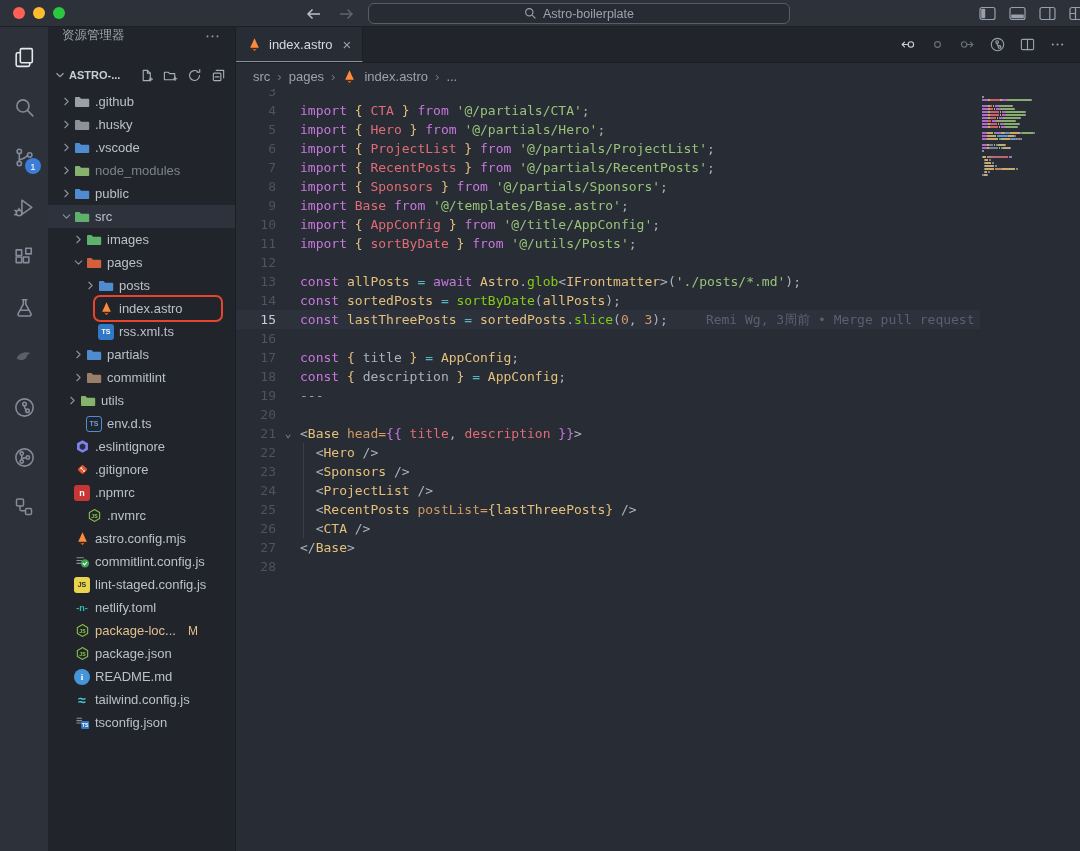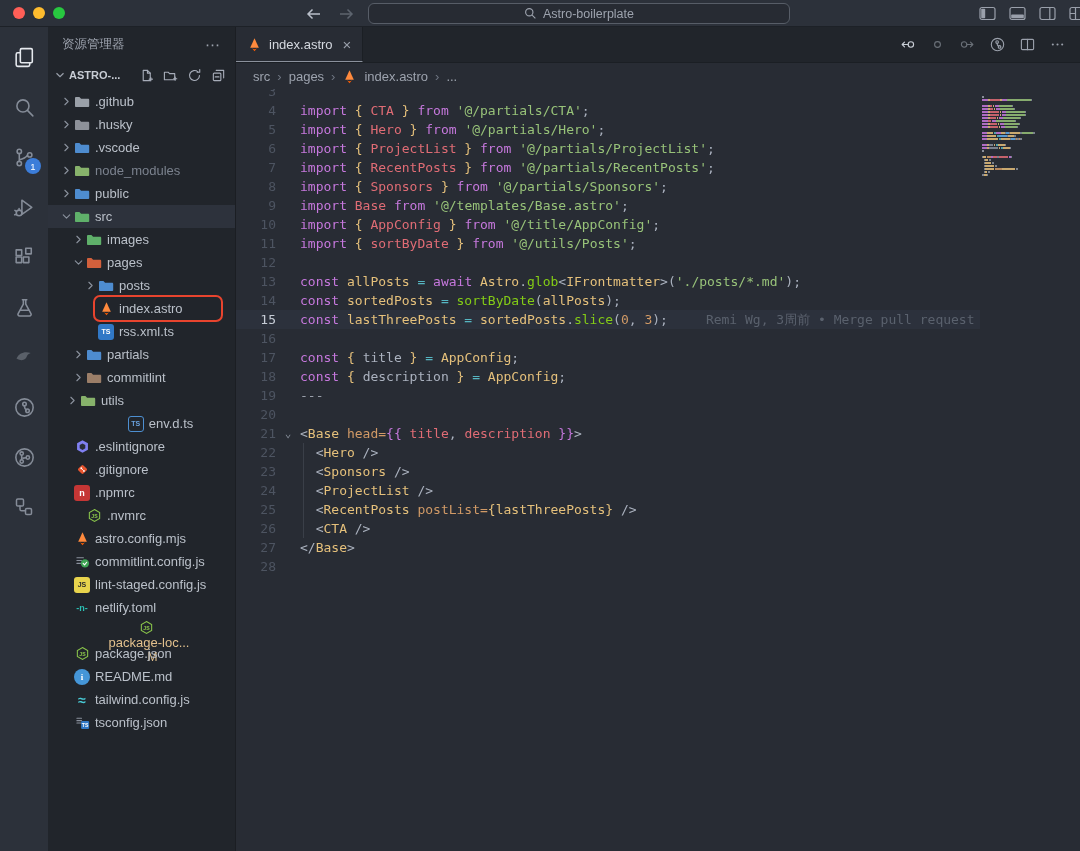--- a/index.html
+++ b/index.html
@@ -24,21 +24,21 @@
 
   .activitybar { width:48px; background:#2c313a; display:flex; flex-direction:column; align-items:center; padding-top:5px; }
   .ab-item { width:48px; height:50px; display:flex; align-items:center; justify-content:center;
     color:#858c98; position:relative; cursor:pointer; }
   .ab-item.active { color:#e6e9ee; }
   .ab-item.muted { color:#5a6069; }
   .ab-badge { position:absolute; right:7px; bottom:8px; min-width:16px; height:16px; border-radius:9px;
     background:#3c7dd9; color:#fff; font-size:9.5px; display:flex; align-items:center; justify-content:center; }
 
   .sidebar { width:188px; background:#21252b; display:flex; flex-direction:column; border-right:1px solid #1b1e23; }
-  .sidebar-header { height:35px; display:flex; align-items:center; padding:0 14px; color:#9da3ae; font-size:12.5px; }
+  .sidebar-header { height:35px; display:flex; align-items:flex-start; padding:0 14px; color:#9da3ae; font-size:12.5px; }
   .sidebar-header .more { margin-left:auto; color:#9da3ae; font-size:15px; letter-spacing:1px; cursor:pointer; }
   .section-row { height:26px; display:flex; align-items:center; padding:0 9px 0 5px; color:#c8cdd5;
     font-size:11px; font-weight:bold; }
   .section-row .chev { display:flex; margin-right:2px; color:#9aa0ab; }
   .section-actions { margin-left:auto; display:flex; gap:9px; color:#a6acb8; }
   .section-actions span { display:flex; cursor:pointer; }
 
   .file-tree { flex:1; padding-top:2px; }
   .tree-row { height:23px; display:flex; align-items:center; font-size:13px; color:#bac0c9; position:relative; cursor:pointer; }
   .tree-row.selected { background:#2d323c; }
@@ -457,21 +457,21 @@
               <path d="M6 4l4 4-4 4"></path>
             </svg>
           </span>
           <span class="fi">
             <svg width="16" height="16" viewBox="0 0 16 16">
               <path d="M1 4.2c0-.6.5-1.1 1.1-1.1h3.3l1.7 1.7h7c.6 0 1.1.5 1.1 1.1v6c0 .6-.5 1.1-1.1 1.1H2.1c-.6 0-1.1-.5-1.1-1.1V4.2z" fill="#87b26b"></path>
             </svg>
           </span>
           <span class="label">utils</span>
         </div>
-        <div class="tree-row" style="padding-left: 22px; justify-content: center;">
+        <div class="tree-row" style="padding-left: 22px;">
           <span class="chev"></span>
           <span class="fi fi-ts-outline">TS</span>
           <span class="label">env.d.ts</span>
         </div>
         <div class="tree-row" style="padding-left: 10px;">
           <span class="chev"></span>
           <span class="fi">
             <svg width="15" height="15" viewBox="0 0 16 16">
               <path d="M8 1.3l5.8 3.35v6.7L8 14.7l-5.8-3.35v-6.7z" fill="#8080f2"></path>
               <path d="M8 4.7l3 1.73v3.46L8 11.6 5 9.89V6.43z" fill="#2a2e3a"></path>
@@ -530,21 +530,21 @@
         <div class="tree-row" style="padding-left: 10px;">
           <span class="chev"></span>
           <span class="fi fi-js">JS</span>
           <span class="label">lint-staged.config.js</span>
         </div>
         <div class="tree-row" style="padding-left: 10px;">
           <span class="chev"></span>
           <span class="fi fi-netlify">-n-</span>
           <span class="label">netlify.toml</span>
         </div>
-        <div class="tree-row modified" style="padding-left: 10px; flex-direction: column;">
+        <div class="tree-row modified" style="padding-left: 10px;">
           <span class="chev"></span>
           <span class="fi">
             <svg width="15" height="15" viewBox="0 0 16 16">
               <path d="M8 1.6l5.5 3.2v6.4L8 14.4l-5.5-3.2V4.8z" fill="none" stroke="#8cc84b" stroke-width="1.1"></path>
               <text x="8" y="10.3" font-size="5.5" font-weight="bold" fill="#8cc84b" text-anchor="middle" font-family="Liberation Sans">JS</text>
             </svg>
           </span>
           <span class="label">package-loc...</span>
           <span class="mbadge">M</span>
         </div>

